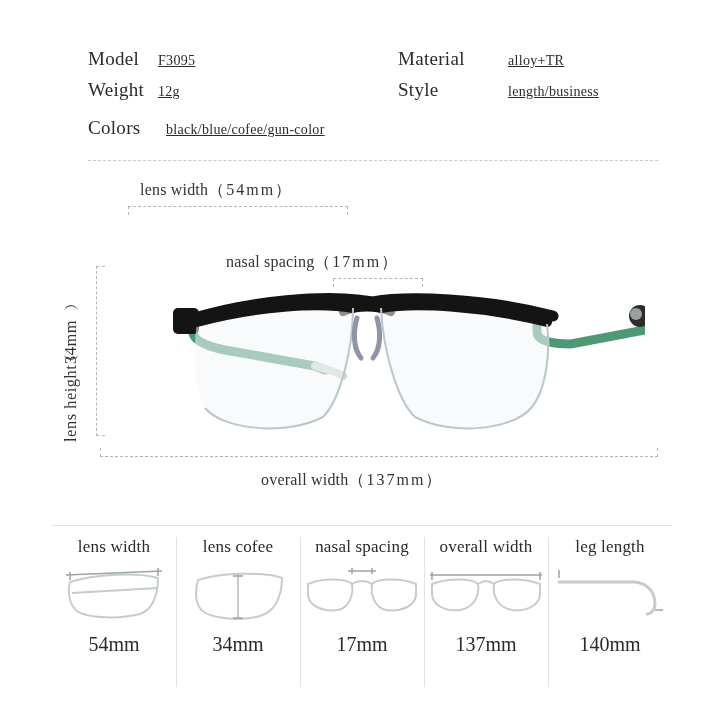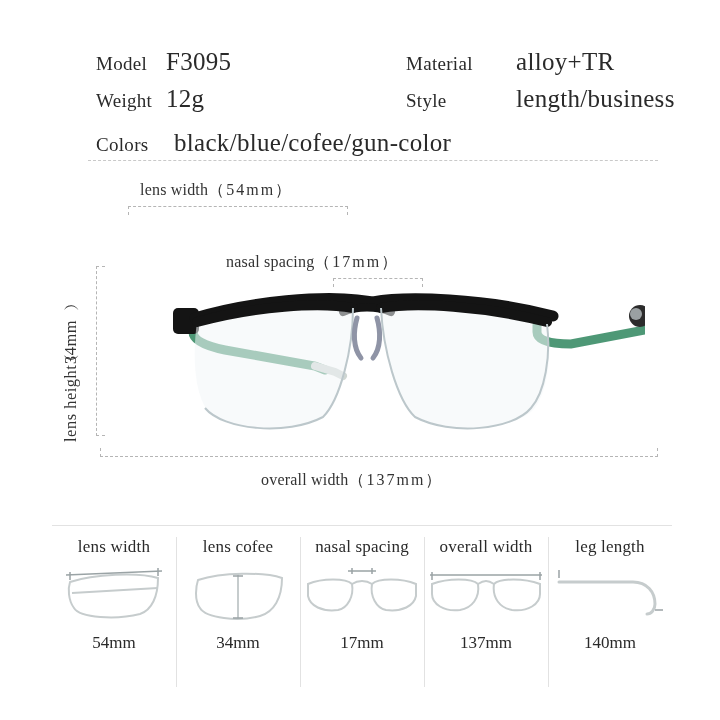--- a/index.html
+++ b/index.html
@@ -13,34 +13,34 @@
     position: relative;
     overflow: hidden;
   }
 
   
   .spec-block {
     position: absolute;
     left: 88px;
     top: 48px;
     width: 566px;
-    margin-left: 8px;
   }
   .spec-row {
     display: flex;
     align-items: baseline;
     margin-bottom: 9px;
   }
   .spec-key {
     font-size: 19px;
     letter-spacing: .3px;
   }
   .spec-val {
-    font-size: 25px;
+    font-size: 14px;
     letter-spacing: .3px;
+    text-decoration: underline;
   }
   .col-a { width: 70px; flex: none; }
   .col-b { width: 240px; flex: none; }
   .col-c { width: 110px; flex: none; }
   .col-d { flex: 1; }
 
   .divider {
     position: absolute;
     left: 88px;
     top: 160px;
@@ -137,21 +137,21 @@
     white-space: nowrap;
     letter-spacing: .2px;
   }
   .cell-icon {
     height: 62px;
     display: flex;
     align-items: center;
     justify-content: center;
   }
   .cell-val {
-    font-size: 17px;
+    font-size: 20px;
     color: #2a2a2a;
     margin-top: 8px;
   }
   .vline {
     position: absolute;
     top: 12px;
     height: 150px;
     border-left: 1px solid #e2e2e2;
   }
 </style>

